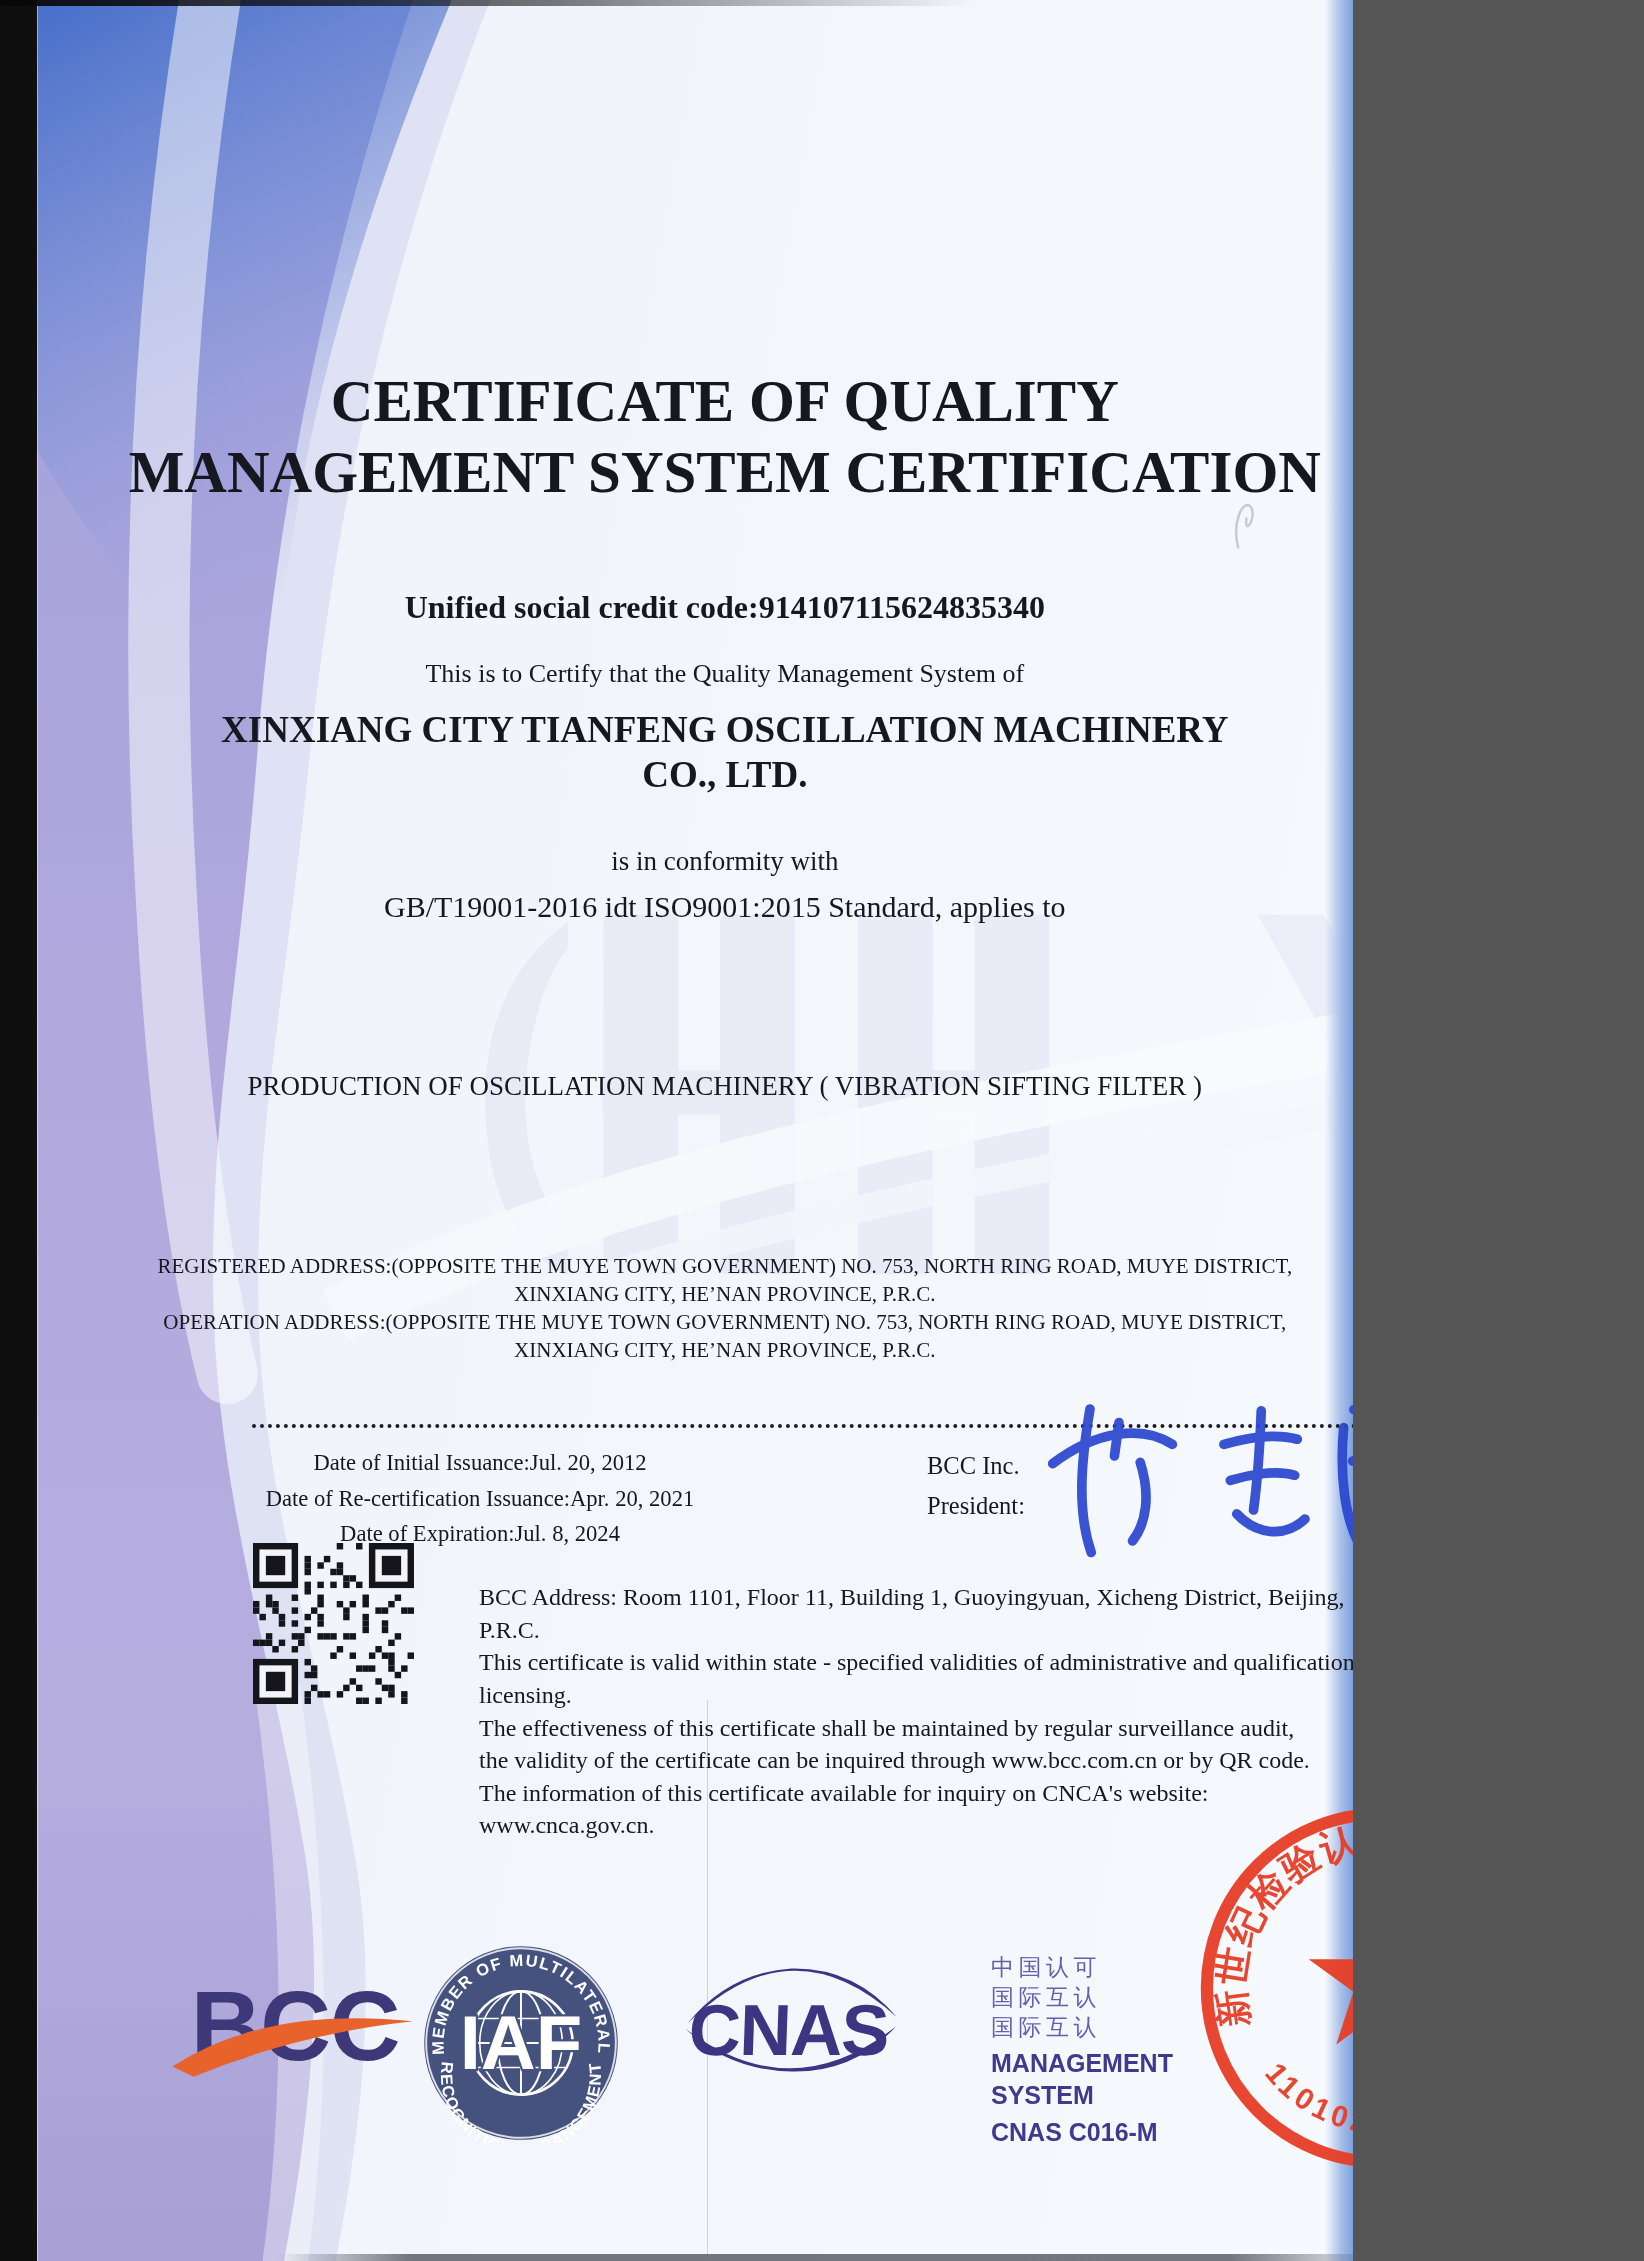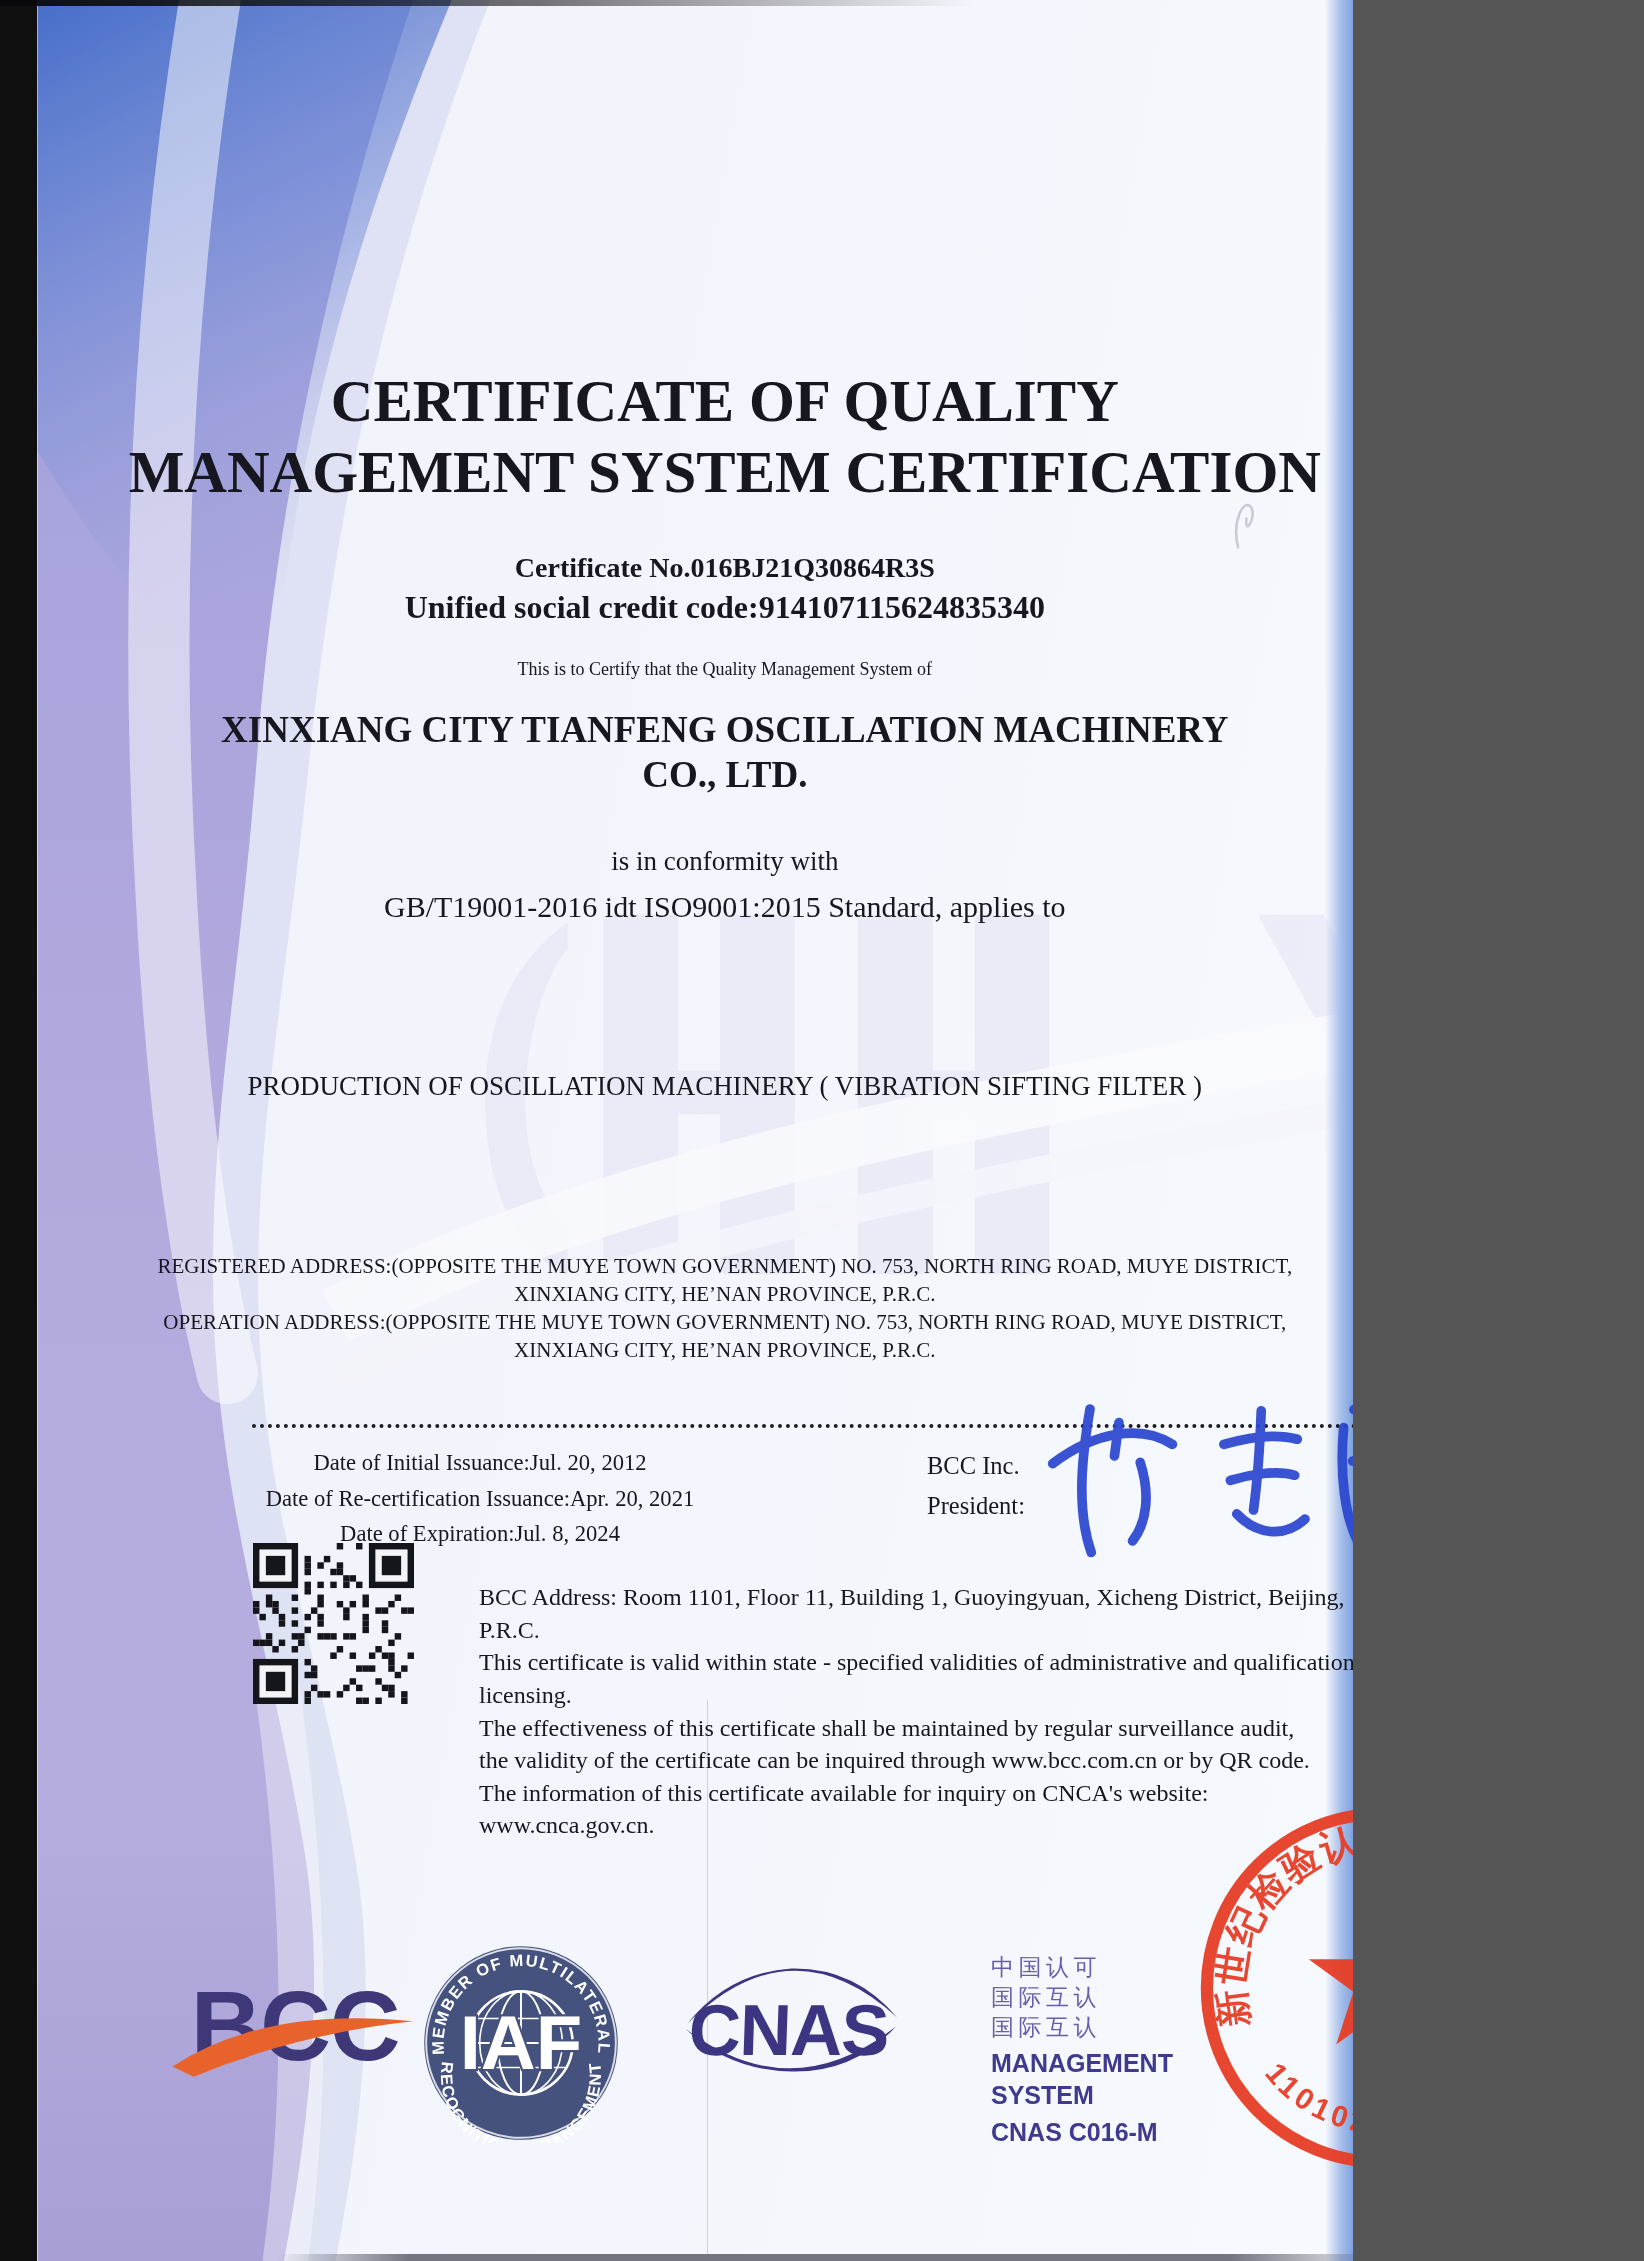--- a/index.html
+++ b/index.html
@@ -16,21 +16,21 @@
     background:linear-gradient(to left,#7ea2de 0%,#a9c0ea 45%,rgba(201,216,243,0) 100%);}
   #top-shadow{left:0;top:0;width:100%;height:5.8px;
     background:linear-gradient(to right,rgba(8,8,10,.95),rgba(8,8,10,.55) 40%,rgba(8,8,10,0) 72%);}
   #bottom-shadow{left:277px;top:2254px;width:1109px;height:7px;
     background:linear-gradient(to right,rgba(30,30,45,0),rgba(30,30,45,.6) 12%,rgba(30,30,45,.6) 86%,rgba(30,30,45,0));}
   #crease{left:707px;top:1700px;width:1.3px;height:561px;background:rgba(110,112,138,.28);}
   
   #title{top:366px;font-weight:bold;font-size:59px;line-height:1.2;color:#17171f;}
   #cert-no{top:552px;font-weight:bold;font-size:28px;}
   #credit-code{top:589px;font-weight:bold;font-size:32px;}
-  #certify-intro{top:659px;font-size:18px;}
+  #certify-intro{top:659px;font-size:26px;}
   #company{top:707px;font-weight:bold;font-size:37px;line-height:1.22;}
   #company .inner{display:inline-block;max-width:1071px;}
   #conformity{top:846px;font-size:27px;font-family:Liberation Serif, serif;}
   #standard{top:890px;font-size:30px;}
   #scope{top:1071px;font-size:27px;}
   #addresses{top:1253px;font-size:21px;line-height:1.33;}
   #addresses .inner{display:inline-block;max-width:1161px;}
   #dotted-rule{left:252px;top:1424px;width:1145px;border-top:4.5px dotted #1d1d22;}
   #dates{left:248px;top:1445px;width:464px;text-align:center;font-size:22.6px;line-height:1.58;}
   #issuer{left:927px;top:1446px;font-size:24.5px;line-height:1.62;}
@@ -105,21 +105,20 @@
 
   <svg id="pencil" class="abs" viewBox="0 0 60 100">
     <path d="M20,85 C10,45 28,8 40,22 C50,35 30,70 33,40" fill="none" stroke="#9aa0b2" stroke-width="4" stroke-linecap="round"></path>
   </svg>
 
   <div id="title" class="abs ctr">
     <div>CERTIFICATE OF QUALITY</div>
     <div>MANAGEMENT SYSTEM CERTIFICATION</div>
   </div>
 
-  <div id="cert-no" class="abs ctr">Certificate No.016BJ21Q30864R3S</div>
   <div id="credit-code" class="abs ctr">Unified social credit code:914107115624835340</div>
   <div id="certify-intro" class="abs ctr">This is to Certify that the Quality Management System of</div>
 
   <div id="company" class="abs ctr">
     <span class="inner">XINXIANG CITY TIANFENG OSCILLATION MACHINERY CO., LTD.</span>
   </div>
 
   <div id="conformity" class="abs ctr">is in conformity with</div>
   <div id="standard" class="abs ctr">GB/T19001-2016 idt ISO9001:2015 Standard, applies to</div>
   <div id="scope" class="abs ctr">PRODUCTION OF OSCILLATION MACHINERY ( VIBRATION SIFTING FILTER )</div>

